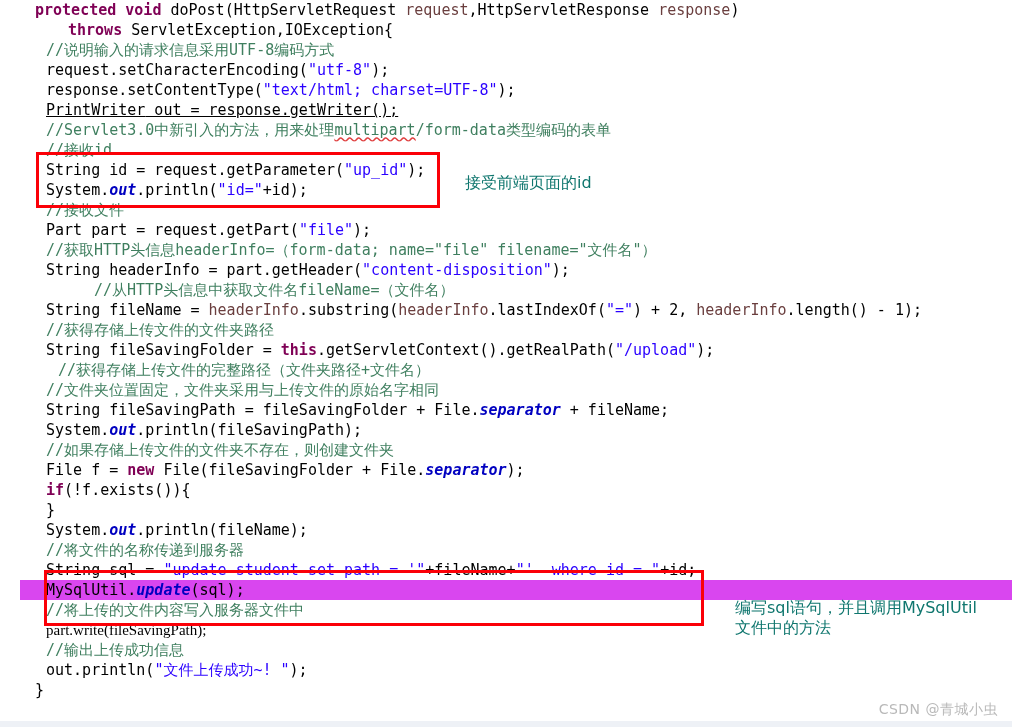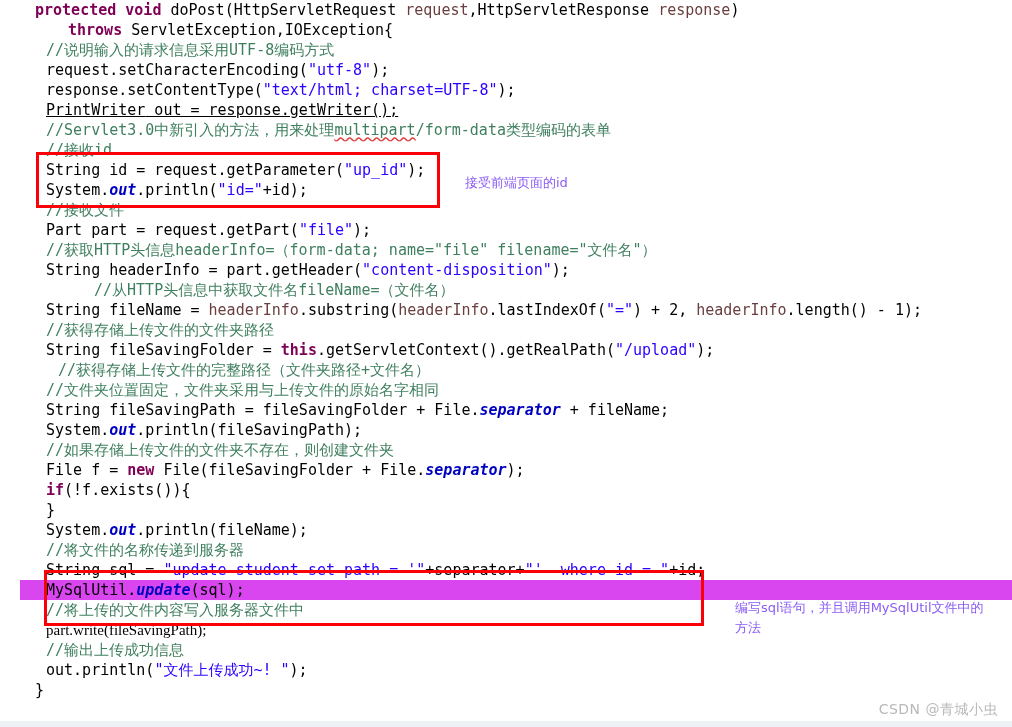--- a/index.html
+++ b/index.html
@@ -65,23 +65,23 @@
     position: absolute;
     border: 3px solid #fb0007;
     box-sizing: border-box;
     pointer-events: none;
     background: transparent;
   }
 
   
   .note {
     position: absolute;
-    color: #8b5cf6;
+    color: #0f766e;
     font-family: "DejaVu Sans", "Liberation Sans", sans-serif;
-    font-size: 13px;
+    font-size: 16px;
     line-height: 20px;
     white-space: pre-wrap;
   }
 
   .watermark {
     position: absolute;
     right: 14px;
     bottom: 8px;
     color: #b9b9b9;
     font-family: "DejaVu Sans", "Liberation Sans", sans-serif;
@@ -125,21 +125,21 @@
       <div class="line" style="padding-left: 26px; margin-left: 12px;"><span class="cmt">//获得存储上传文件的完整路径（文件夹路径+文件名）</span></div>
       <div class="line" style="padding-left: 26px;"><span class="cmt">//文件夹位置固定，文件夹采用与上传文件的原始名字相同</span></div>
       <div class="line" style="padding-left: 26px;"><span class="type">String</span><span class="ident"> fileSavingPath = fileSavingFolder + </span><span class="type">File</span><span class="ident">.</span><span class="field">separator</span><span class="ident"> + fileName;</span></div>
       <div class="line" style="padding-left: 26px;"><span class="ident">System.</span><span class="field">out</span><span class="ident">.println(fileSavingPath);</span></div>
       <div class="line" style="padding-left: 26px;"><span class="cmt">//如果存储上传文件的文件夹不存在，则创建文件夹</span></div>
       <div class="line" style="padding-left: 26px;"><span class="type">File</span><span class="ident"> f = </span><span class="kw">new</span><span class="ident"> </span><span class="type">File</span><span class="ident">(fileSavingFolder + </span><span class="type">File</span><span class="ident">.</span><span class="field">separator</span><span class="ident">);</span></div>
       <div class="line" style="padding-left: 26px;"><span class="kw">if</span><span class="ident">(!f.exists()){</span></div>
       <div class="line" style="padding-left: 26px;"><span class="ident">}</span></div>
       <div class="line" style="padding-left: 26px;"><span class="ident">System.</span><span class="field">out</span><span class="ident">.println(fileName);</span></div>
       <div class="line" style="padding-left: 26px;"><span class="cmt">//将文件的名称传递到服务器</span></div>
-      <div class="line" style="padding-left: 26px;"><span class="type">String</span><span class="ident"> sql = </span><span class="str">"update student set path = '"</span><span class="ident">+separator+</span><span class="str">"'  where id = "</span><span class="ident">+id;</span></div>
+      <div class="line" style="padding-left: 26px;"><span class="type">String</span><span class="ident"> sql = </span><span class="str">"update student set path = '"</span><span class="ident">+fileName+</span><span class="str">"'  where id = "</span><span class="ident">+id;</span></div>
       <div class="line hl" style="padding-left: 26px;"><span class="type">MySqlUtil</span><span class="ident">.</span><span class="field">update</span><span class="ident">(sql);</span></div>
       <div class="line" style="padding-left: 26px;"><span class="cmt">//将上传的文件内容写入服务器文件中</span></div>
       <div class="line" style="padding-left: 26px; font-family: Liberation Serif, serif;"><span class="ident">part.write(fileSavingPath);</span></div>
       <div class="line" style="padding-left: 26px;"><span class="cmt">//输出上传成功信息</span></div>
       <div class="line" style="padding-left: 26px;"><span class="ident">out.println(</span><span class="str">"文件上传成功~! "</span><span class="ident">);</span></div>
       <div class="line" style="padding-left: 15px;"><span class="ident">}</span></div>
     </div>
 
   <div id="annotation-layer">
       <div class="redbox" style="left: 36px; top: 152px; width: 404px; height: 56px;"></div>

